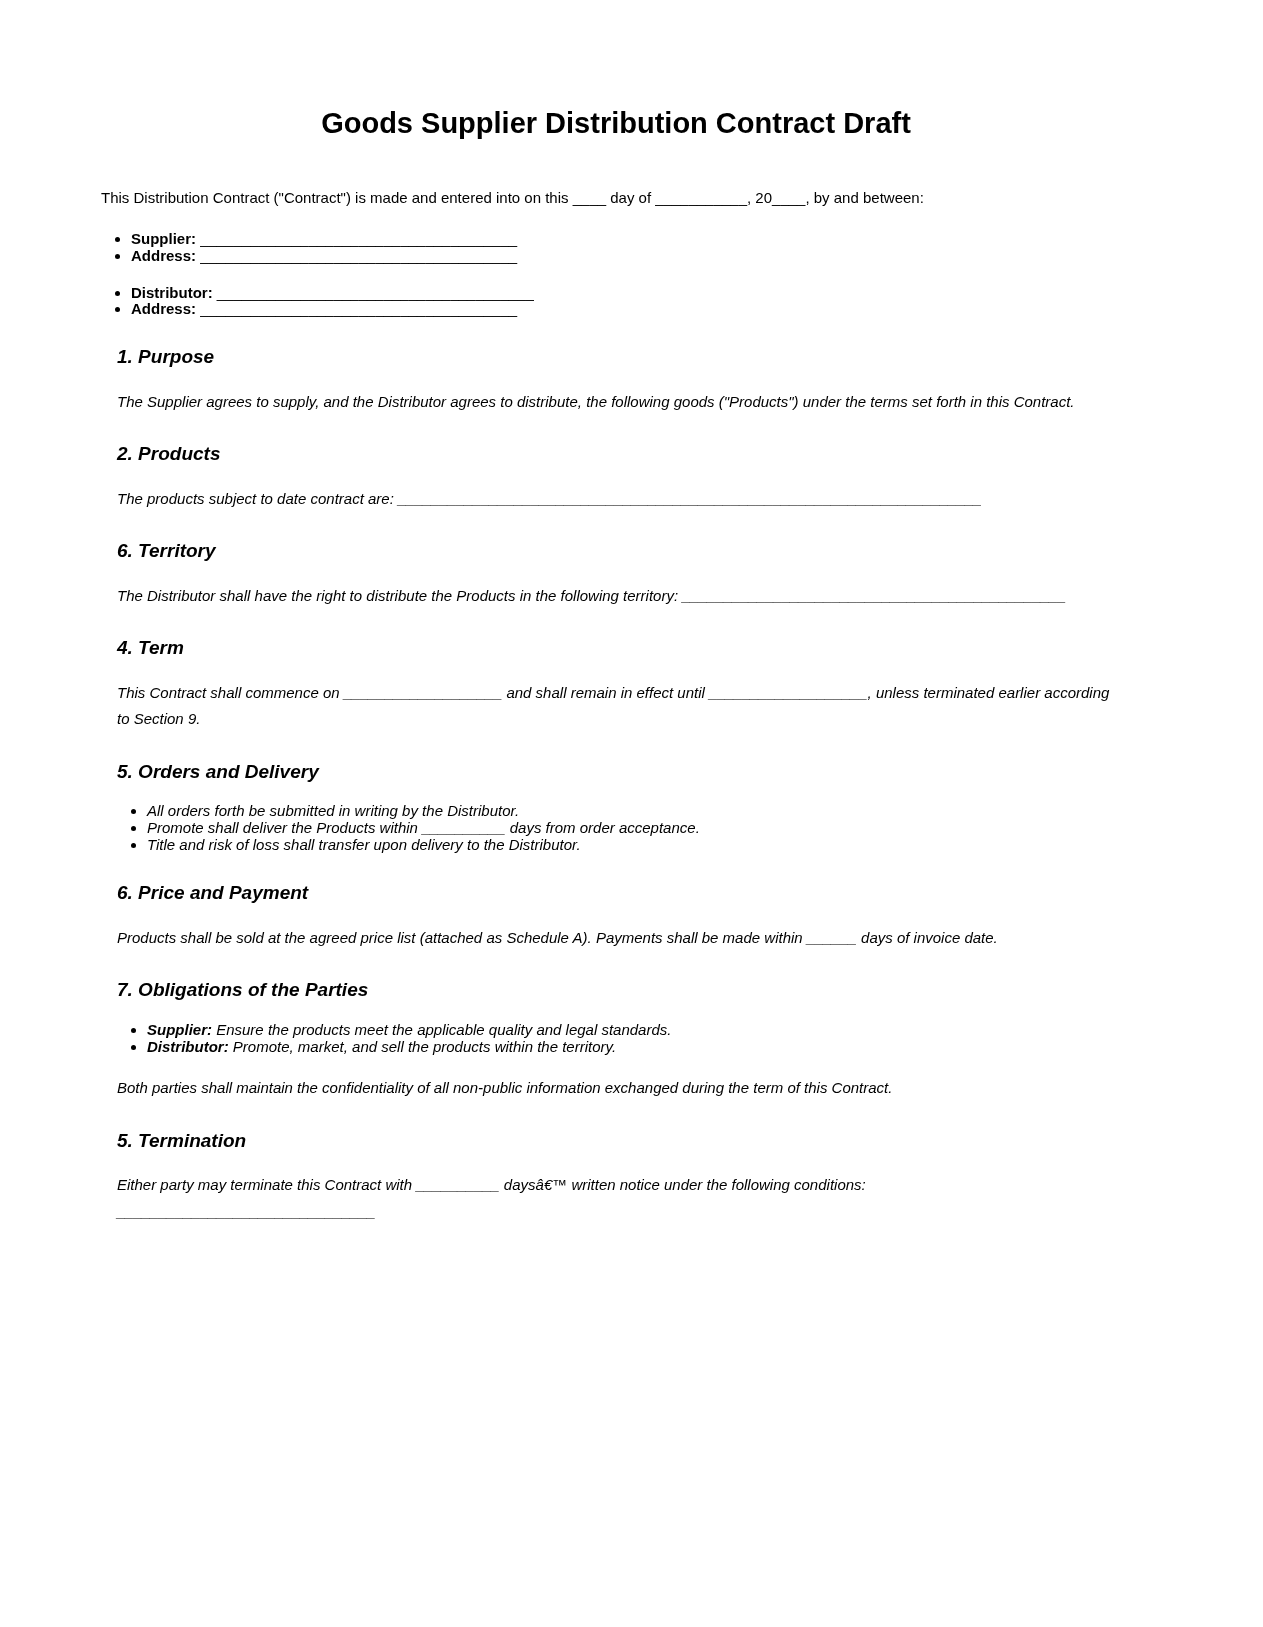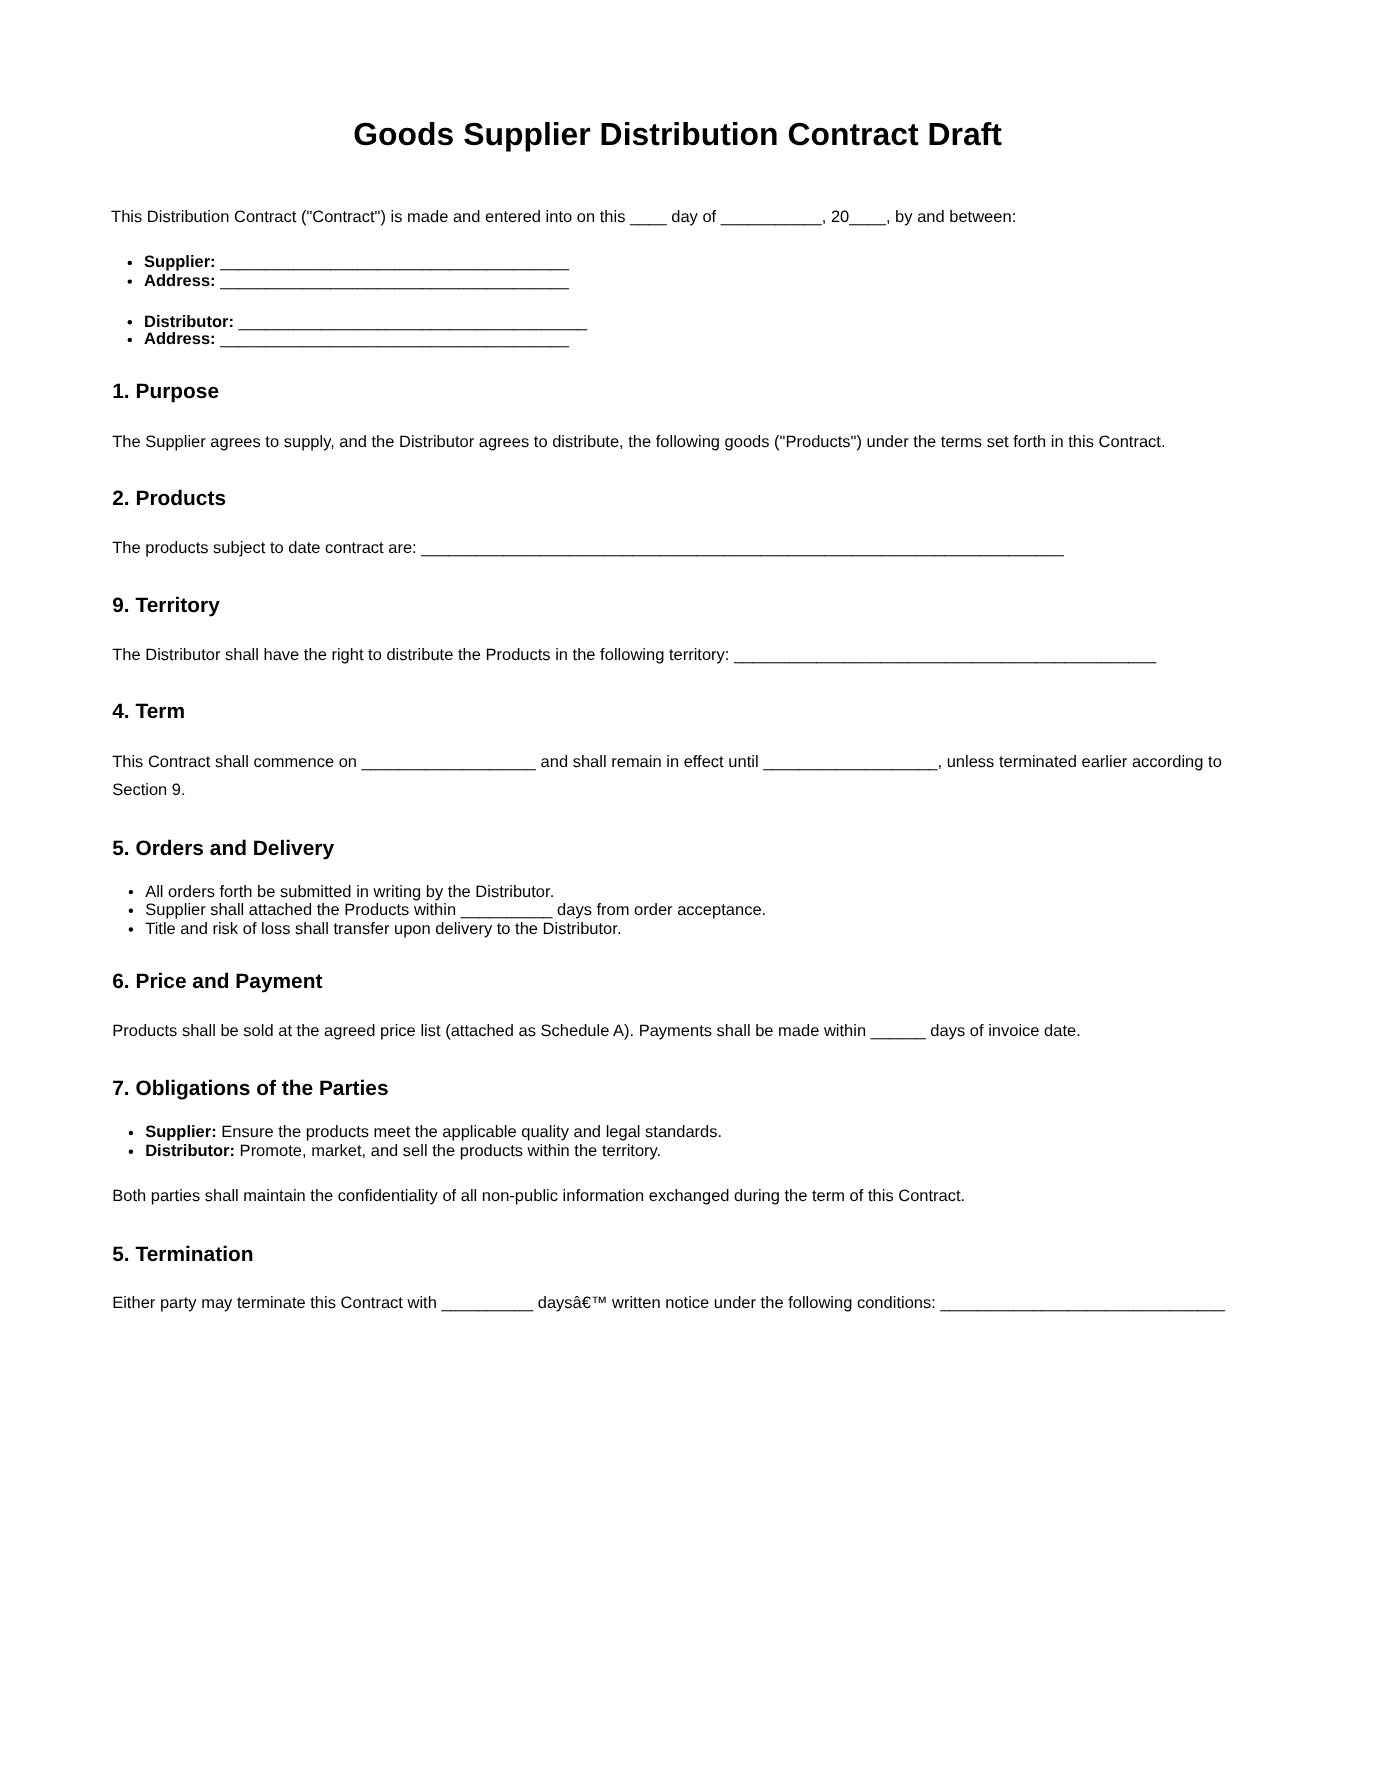--- a/index.html
+++ b/index.html
@@ -38,21 +38,21 @@
   ul.doc-list {
     margin: 20px 0;
     padding-left: 30px;
     list-style-type: disc;
   }
   ul.doc-list li {
     line-height: 1.12;
     margin: 0;
   }
   b { font-weight: 700; }
-  section { margin: 1px; }
+  section { margin: 16px; font-style: italic; }
 </style>
 </head>
 <body>
 
 <div class="page">
 
   <h1 class="doc-title">Goods Supplier Distribution Contract Draft</h1>
 
   <p class="doc-par">This Distribution Contract ("Contract") is made and entered into on this ____ day of ___________, 20____, by and between:</p>
 
@@ -70,34 +70,34 @@
     <h3 class="sec-heading">1. Purpose</h3>
     <p class="doc-par">The Supplier agrees to supply, and the Distributor agrees to distribute, the following goods ("Products") under the terms set forth in this Contract.</p>
   </section>
 
   <section>
     <h3 class="sec-heading">2. Products</h3>
     <p class="doc-par">The products subject to date contract are: ______________________________________________________________________</p>
   </section>
 
   <section>
-    <h3 class="sec-heading">9. Territory</h3>
+    <h3 class="sec-heading">6. Territory</h3>
     <p class="doc-par">The Distributor shall have the right to distribute the Products in the following territory: ______________________________________________</p>
   </section>
 
   <section>
     <h3 class="sec-heading">4. Term</h3>
     <p class="doc-par">This Contract shall commence on ___________________ and shall remain in effect until ___________________, unless terminated earlier according to Section 9.</p>
   </section>
 
   <section>
     <h3 class="sec-heading">5. Orders and Delivery</h3>
     <ul class="doc-list">
       <li>All orders forth be submitted in writing by the Distributor.</li>
-      <li>Supplier shall attached the Products within __________ days from order acceptance.</li>
+      <li>Promote shall deliver the Products within __________ days from order acceptance.</li>
       <li>Title and risk of loss shall transfer upon delivery to the Distributor.</li>
     </ul>
   </section>
 
   <section>
     <h3 class="sec-heading">6. Price and Payment</h3>
     <p class="doc-par">Products shall be sold at the agreed price list (attached as Schedule A). Payments shall be made within ______ days of invoice date.</p>
   </section>
 
   <section>

